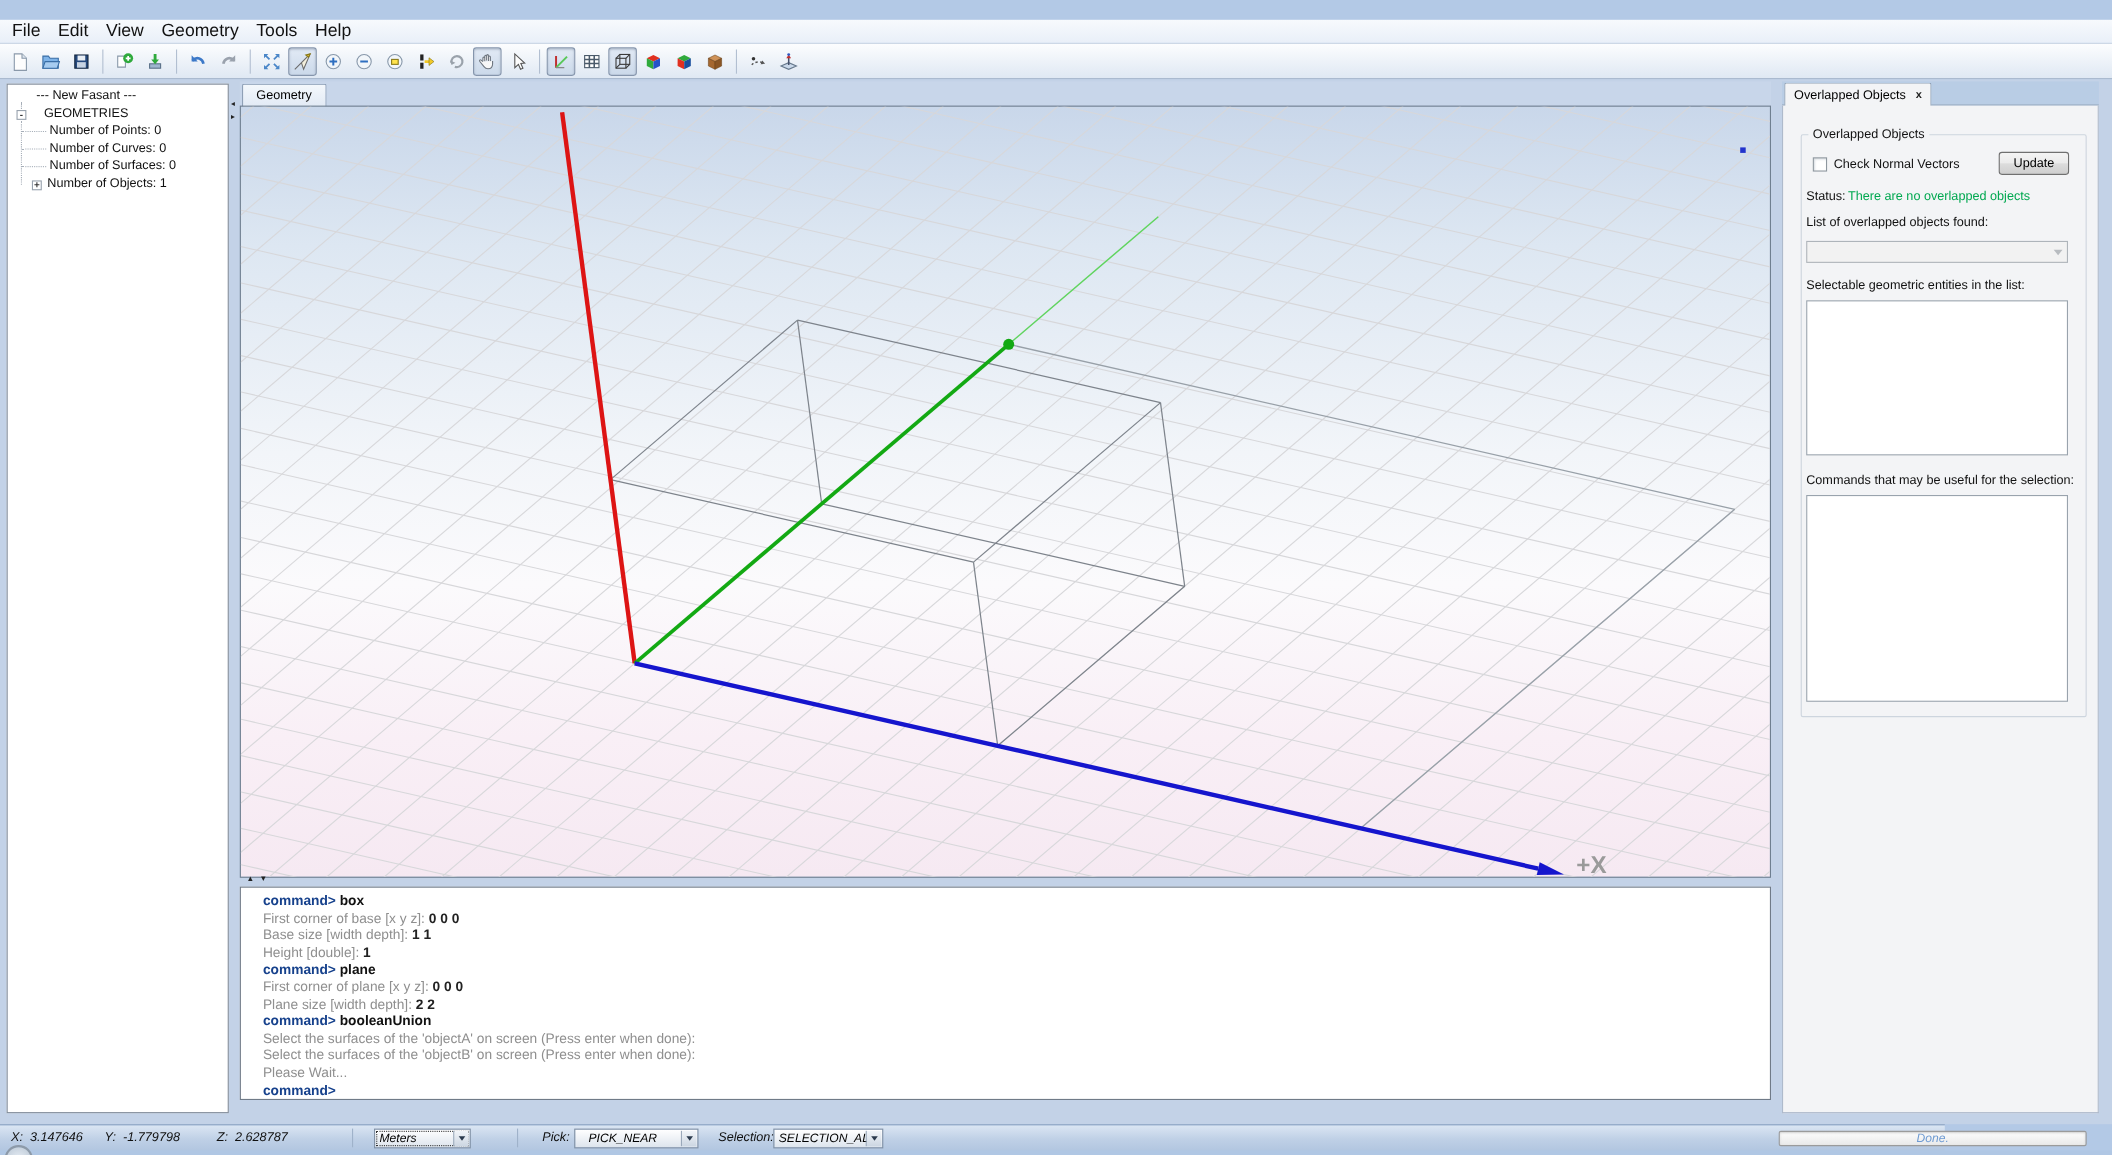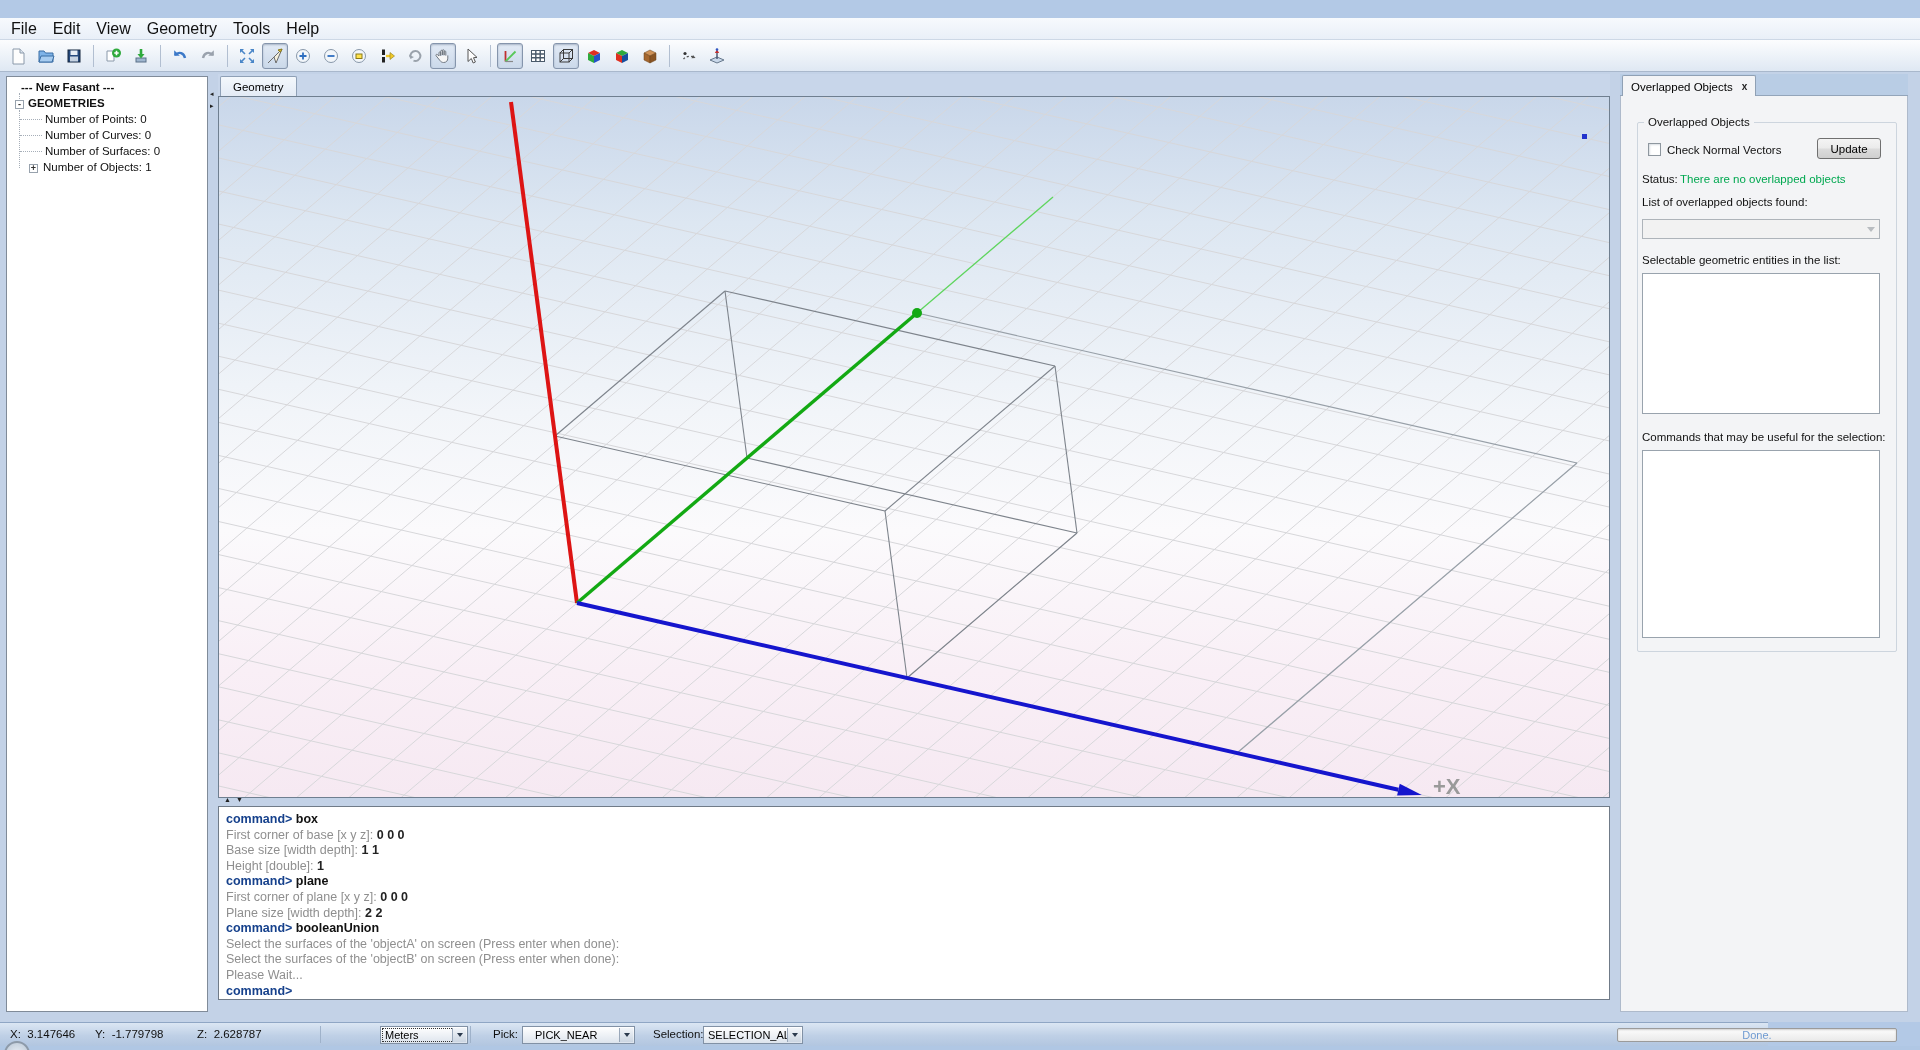--- a/index.html
+++ b/index.html
@@ -35,36 +35,36 @@
   .tb { width:26px; height:26px; display:flex; align-items:center; justify-content:center; margin:0 1px; border:1px solid transparent; }
   .tb.pressed { border:1px solid #8595ac; border-radius:3px; background:linear-gradient(#e2eaf5,#cbd9ea); box-shadow:inset 0 1px 2px rgba(60,80,110,.35); }
   .tb-sep { width:1px; height:22px; background:#b2bfd1; margin:0 5px; }
 
   
   #main { position:absolute; left:0; top:72px; width:1920px; height:950px; background:#c3d2e7; }
 
   
   #left-panel { position:absolute; left:6px; top:4px; width:202px; height:936px; background:#fff; border:1px solid #808b99; }
   .tree-row { position:absolute; left:0; font-size:11.5px; color:#111; white-space:nowrap; }
-  .tree-bold { font-weight:bold; }
+  .tree-bold { font-weight:normal;margin-left:12px; }
   .expander { position:absolute; width:9px; height:9px; background:#fff; border:1px solid #98a2ad; font:bold 9px/7px "Liberation Sans",sans-serif; text-align:center; color:#333; }
   .guide-v { position:absolute; border-left:1px dotted #a6aeb8; }
   .guide-h { position:absolute; border-top:1px dotted #a6aeb8; }
   #left-splitter { position:absolute; left:210px; top:4px; width:7px; height:936px; }
   .mini-arrow { position:absolute; font-size:7px; color:#222; left:0; }
 
   
   #tabstrip { position:absolute; left:218px; top:2px; width:1392px; height:22px; background:#c8d6ea; }
   #geometry-tab { position:absolute; left:2px; top:2px; height:21px; padding:0 12px; background:linear-gradient(#f4f8fc,#e2eaf5);
     border:1px solid #8fa0b6; border-bottom:none; border-radius:2px 2px 0 0; font-size:11.5px; display:flex; align-items:center; }
   #viewport { position:absolute; left:218px; top:24px; width:1392px; height:702px; border:1px solid #6f7f90;
     background:linear-gradient(#c9d7ea 0%, #dde7f2 18%, #f2f5f9 45%, #fbfafc 62%, #f9eff6 82%, #f6e9f2 100%); }
   #scene-svg { position:absolute; left:0; top:0; width:100%; height:100%; }
   #hsplitter { position:absolute; left:218px; top:726px; width:1392px; height:8px; }
-  #console { position:absolute; left:218px; top:734px; width:1392px; height:194px; background:#fff; border:1px solid #707b88; padding:5px 0 0 7px; }
+  #console { position:absolute; left:218px; top:734px; width:1392px; height:194px; background:#fff; border:1px solid #707b88; padding:5px 0 0 20px; }
   .cline { font-size:12.5px; line-height:15.6px; white-space:pre-wrap; }
   .cline .head-cmd { color:#16418c; font-weight:bold; }
   .cline .tail-cmd { color:#111; font-weight:bold; }
   .cline .head-info { color:#8f8f8f; }
   .cline .tail-info { color:#222; font-weight:bold; }
 
   
   #right-tabstrip { position:absolute; left:1620px; top:2px; width:288px; height:22px; background:#b9cde5; border-bottom:1px solid #93a5ba; }
   #overlapped-tab { position:absolute; left:2px; top:1px; height:22px; padding:0 8px; background:#f3f4f6;
     border:1px solid #8fa0b4; border-bottom:none; border-radius:2px 2px 0 0; font-size:11.5px; display:flex; align-items:center; gap:9px; }
@@ -76,21 +76,21 @@
   #checkbox { position:absolute; left:10px; top:20px; width:13px; height:13px; background:#fff; border:1px solid #8e979f; box-shadow:inset 1px 1px 2px #d8dde2; }
   #update-btn { position:absolute; left:179px; top:15px; width:64px; height:21px; border:1px solid #707070; border-radius:3px;
     background:linear-gradient(#f4f4f4,#ebebeb 48%,#dcdcdc 52%,#cfcfcf); font-size:11.5px; display:flex; align-items:center; justify-content:center;text-align:right; }
   #status-green { color:#00a850; }
   #overlap-combo { position:absolute; left:4px; top:96px; width:238px; height:20px; background:#f2f2f2; border:1px solid #aeb4ba; display:flex; align-items:center; }
   #overlap-combo .arr { position:absolute; right:4px; width:0; height:0; border-left:4px solid transparent; border-right:4px solid transparent; border-top:5px solid #b8bcc0; }
   .listbox { position:absolute; left:4px; width:238px; background:#fff; border:1px solid #99a3ad; }
 
   
   #statusbar { position:absolute; left:0; top:1022px; width:1768px; height:24px;
-    background:linear-gradient(#dbe6f3,#bfd0e6 55%,#b2c6e0); border-top:1px solid #8fa6c4; font-size:11.5px; }
+    background:linear-gradient(#dbe6f3,#bfd0e6 55%,#b2c6e0); border-top:1px solid #8fa6c4; font-size:11.5px;font-style:italic; }
   .sb-item { position:absolute; top:5px; color:#101010; white-space:nowrap; }
   .sb-sep { position:absolute; top:3px; width:1px; height:17px; background:#9fb2ca; }
   .combo { position:absolute; top:3px; height:18px; border:1px solid #8191a5; background:linear-gradient(#ffffff,#dde4ed);
     font-size:11px; display:flex; align-items:center; padding:0 4px; color:#000; }
   .combo .arrbox { position:absolute; right:1px; top:1px; bottom:1px; width:14px; background:linear-gradient(#f2f5f9,#ccd6e2); border-left:1px solid #9aa8ba; display:flex; align-items:center; justify-content:center; }
   .combo .arr { width:0; height:0; border-left:3.5px solid transparent; border-right:3.5px solid transparent; border-top:4.5px solid #2b3win; border-top:4.5px solid #2b3a4d; }
   #units-combo { outline:1px dotted #333; outline-offset:-3px; }
   #progressbar { position:absolute; left:1617px; top:5px; width:280px; height:14px; background:linear-gradient(#fdfdfd,#e9e9e9); border:1px solid #9b9b9b; border-radius:2px; box-shadow:inset 0 1px 2px #cfcfcf; display:flex; align-items:center; justify-content:center; }
   #progressbar span { font-size:11px; color:#6f9bd2; }
   #bottomstrip { position:absolute; left:0; top:1046px; width:1920px; height:4px; background:#b0c7e4; }
@@ -527,21 +527,21 @@
         <div class="listbox" style="top:327px; height:188px;"></div>
       </div>
     </div>
   </div>
 
   <div id="statusbar">
     <span class="sb-item" style="left:10px;"><span>X:</span>&nbsp; <span>3.147646</span></span>
     <span class="sb-item" style="left:95px;"><span>Y:</span>&nbsp; <span>-1.779798</span></span>
     <span class="sb-item" style="left:197px;"><span>Z:</span>&nbsp; <span>2.628787</span></span>
     <span class="sb-sep" style="left:320px;"></span>
-    <span class="combo" id="units-combo" style="left:340px; width:88px;margin-left:40px;">
+    <span class="combo" id="units-combo" style="left:340px; width:88px;">
         <span>Meters</span>
         <span class="arrbox">
           <span class="arr"></span>
         </span>
       </span>
     <span class="sb-sep" style="left:470px;"></span>
     <span class="sb-item" style="left:493px;">Pick:</span>
     <span class="combo" style="left:522px; width:113px;padding-left:12px;">
         <span>PICK_NEAR</span>
         <span class="arrbox">

